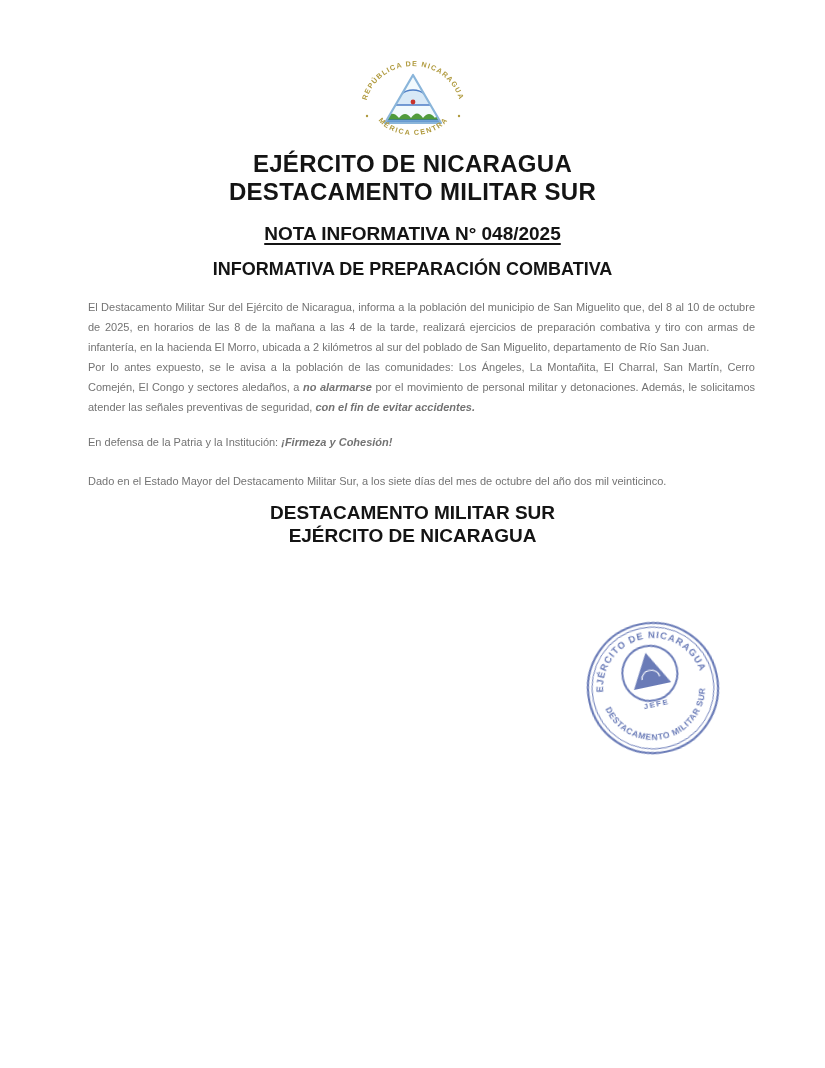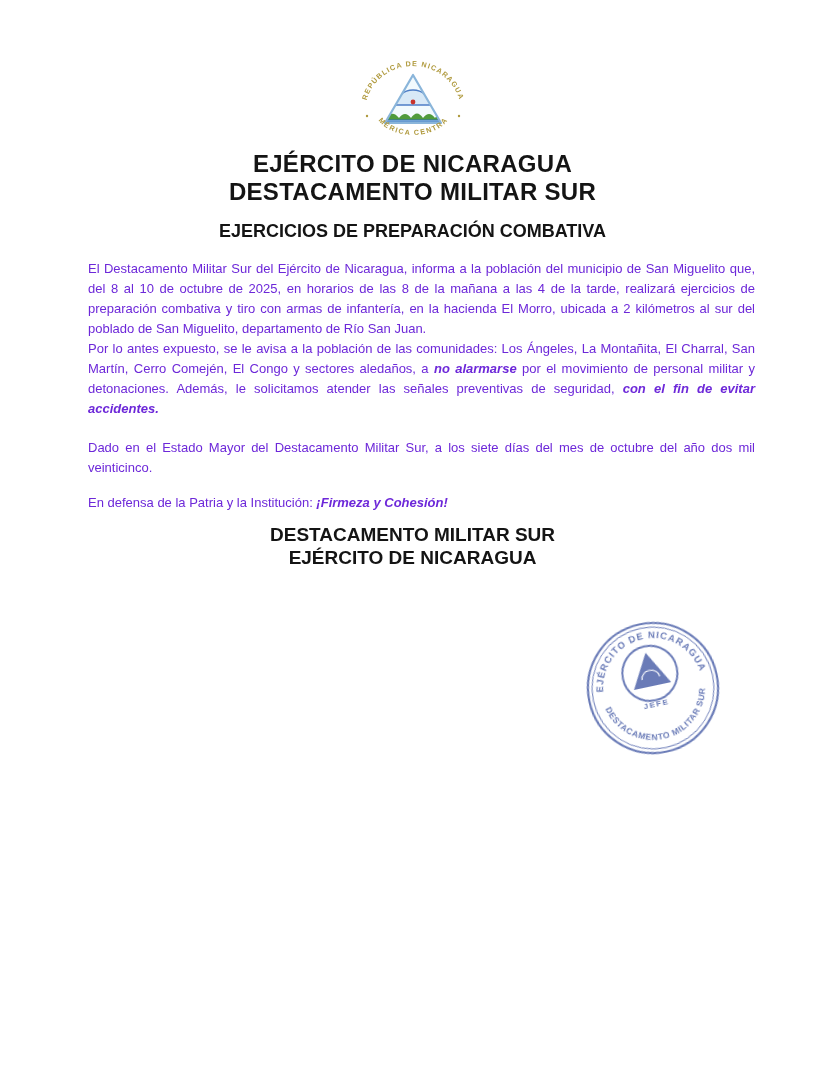--- a/index.html
+++ b/index.html
@@ -34,24 +34,24 @@
   .subject {
     margin: 15px 0 0 0;
     text-align: center;
     font-size: 18px;
     font-weight: bold;
     color: #141414;
     line-height: 20px;
   }
   .body-text {
     margin: 0 70px 0 88px;
-    font-size: 13px;
+    font-size: 11px;
     line-height: 20px;
     text-align: justify;
-    color: #6d28d9;
+    color: #737373;
   }
   p.p1 { margin-top: 18px; }
   p.p2 { margin-top: 0; }
   p.p3 { margin-top: 16px; }
   p.p4 { margin-top: 15px; }
   p.p5 { margin-top: 19px; }
   .bi { font-weight: bold; font-style: italic; }
   .signature {
     margin: 10px 0 0 0;
     text-align: center;
@@ -100,31 +100,34 @@
     </text>
     <circle cx="20" cy="64" r="1.2" fill="#b09a3e"></circle>
     <circle cx="112" cy="64" r="1.2" fill="#b09a3e"></circle>
   </svg>
 
   <div class="doc-title">
     <div>EJÉRCITO DE NICARAGUA</div>
     <div>DESTACAMENTO MILITAR SUR</div>
   </div>
 
+  <div class="nota">
+    <span class="u">NOTA INFORMATIVA N° 048/2025</span>
+  </div>
 
-  <div class="subject">EJERCICIOS DE PREPARACIÓN COMBATIVA</div>
+  <div class="subject">INFORMATIVA DE PREPARACIÓN COMBATIVA</div>
 
   <p class="body-text p1">El Destacamento Militar Sur del Ejército de Nicaragua, informa a la población del municipio de San Miguelito que, del 8 al 10 de octubre de 2025, en horarios de las 8 de la mañana a las 4 de la tarde, realizará ejercicios de preparación combativa y tiro con armas de infantería, en la hacienda El Morro, ubicada a 2 kilómetros al sur del poblado de San Miguelito, departamento de Río San Juan.</p>
 
   <p class="body-text p2"><span>Por lo antes expuesto, se le avisa a la población de las comunidades: Los Ángeles, La Montañita, El Charral, San Martín, Cerro Comején, El Congo y sectores aledaños, a </span><span class="bi">no alarmarse</span><span> por el movimiento de personal militar y detonaciones. Además, le solicitamos atender las señales preventivas de seguridad, </span><span class="bi">con el fin de evitar accidentes.</span></p>
 
 
+  <p class="body-text p4"><span>En defensa de la Patria y la Institución: </span><span class="bi">¡Firmeza y Cohesión!</span></p>
+
   <p class="body-text p5">Dado en el Estado Mayor del Destacamento Militar Sur, a los siete días del mes de octubre del año dos mil veinticinco.</p>
-
-  <p class="body-text p4"><span>En defensa de la Patria y la Institución: </span><span class="bi">¡Firmeza y Cohesión!</span></p>
 
   <div class="signature">
     <div>DESTACAMENTO MILITAR SUR</div>
     <div>EJÉRCITO DE NICARAGUA</div>
   </div>
 
   <svg class="stamp" width="140" height="140" viewBox="0 0 140 140">
     <defs>
       <path id="stampTop" d="M 20,70 A 50,50 0 0 1 120,70" fill="none"></path>
       <path id="stampBot" d="M 18,70 A 52,52 0 0 0 122,70" fill="none"></path>

